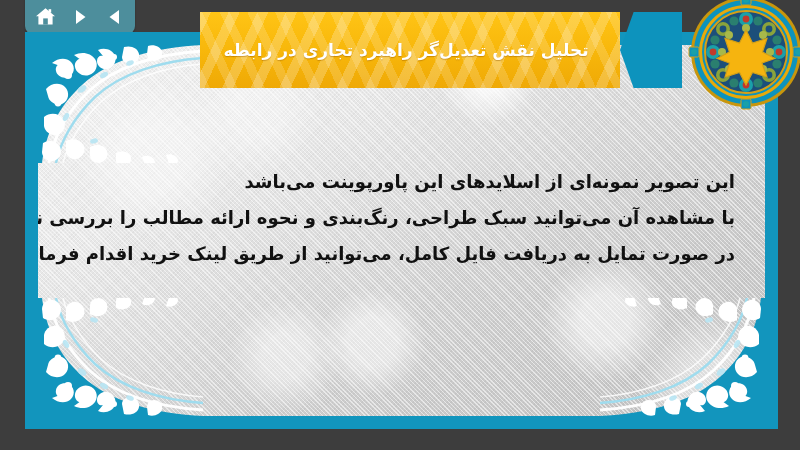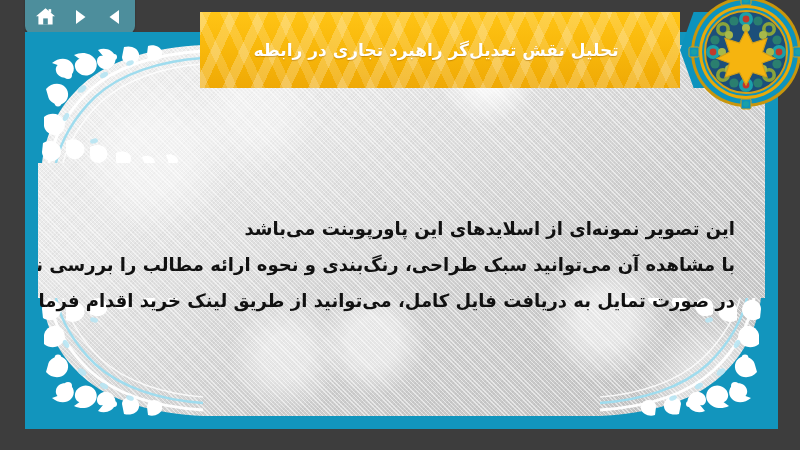--- a/index.html
+++ b/index.html
@@ -49,21 +49,21 @@
   .orn-bl{left:0;bottom:0;transform:scaleY(-1);}
   .orn-br{right:0;bottom:0;transform:scale(-1,-1);}
 
   
   .title-wrap{position:absolute;left:200px;top:12px;height:76px;z-index:6;display:flex;align-items:stretch;}
   .title-tab{
     width:62px;background:#0d93bd;
     clip-path:polygon(100% 0,100% 100%,22% 100%,0 50%,22% 0);
   }
   .title-banner{
-    position:relative;width:480px;
+    position:relative;width:420px;
     background:
       repeating-linear-gradient(115deg, rgba(255,255,255,.22) 0 10px, rgba(255,255,255,0) 10px 26px),
       repeating-linear-gradient(65deg, rgba(255,255,255,.16) 0 9px, rgba(255,255,255,0) 9px 25px),
       linear-gradient(180deg,#ffc415 0%,#f7b60a 55%,#efa906 100%);
     display:flex;align-items:center;justify-content:center;
     padding:4px 22px 4px 14px;box-sizing:border-box;
   }
   .title-line{
     color:#ffffff;font-size:17px;font-weight:bold;line-height:1.45;
     white-space:nowrap;letter-spacing:.2px;
@@ -71,21 +71,20 @@
   }
 
   
   .medallion{position:absolute;left:688px;top:-6px;width:116px;height:116px;z-index:8;}
   .medallion svg{display:block;}
 
   
   .body-text{
     position:absolute;right:30px;left:76px;top:128px;z-index:4;
     text-align:right;
-    margin-top:47px;
   }
   .body-line{
     color:#111111;font-size:18px;font-weight:bold;line-height:1.0;
     margin-bottom:18px;white-space:nowrap;letter-spacing:.1px;
   }
   .body-line:last-child{margin-bottom:0;}
 </style>
 </head>
 <body>
 

